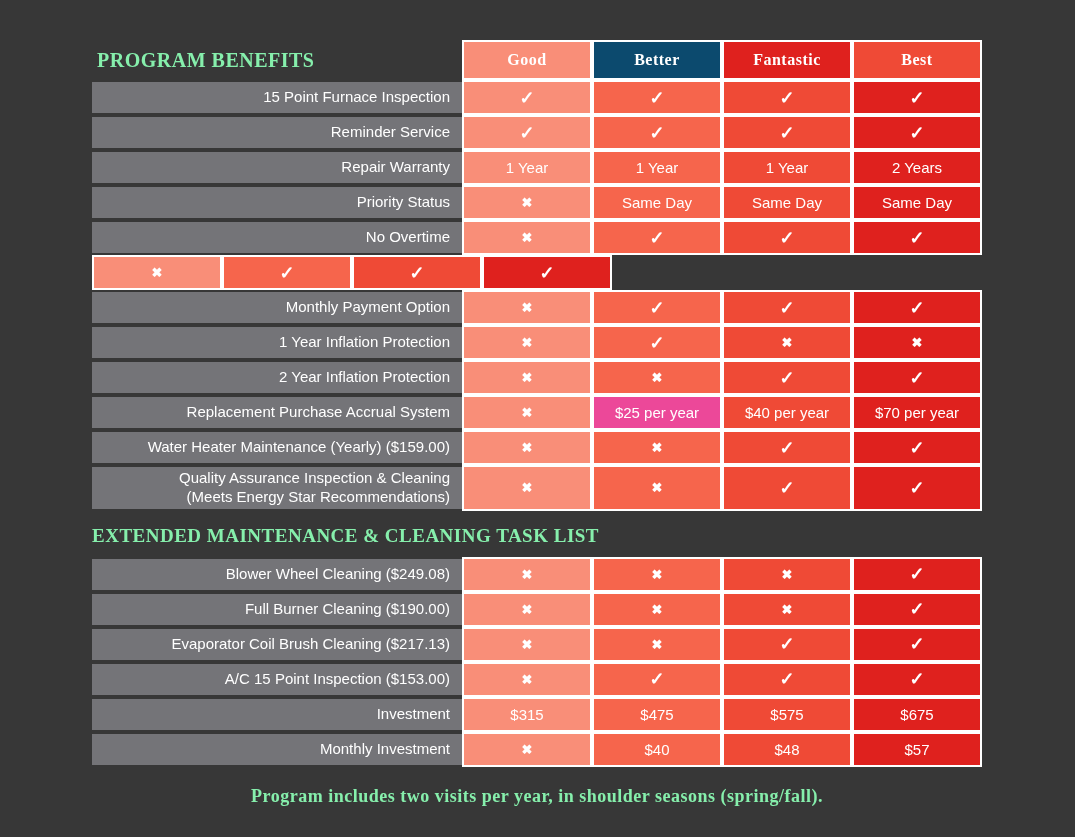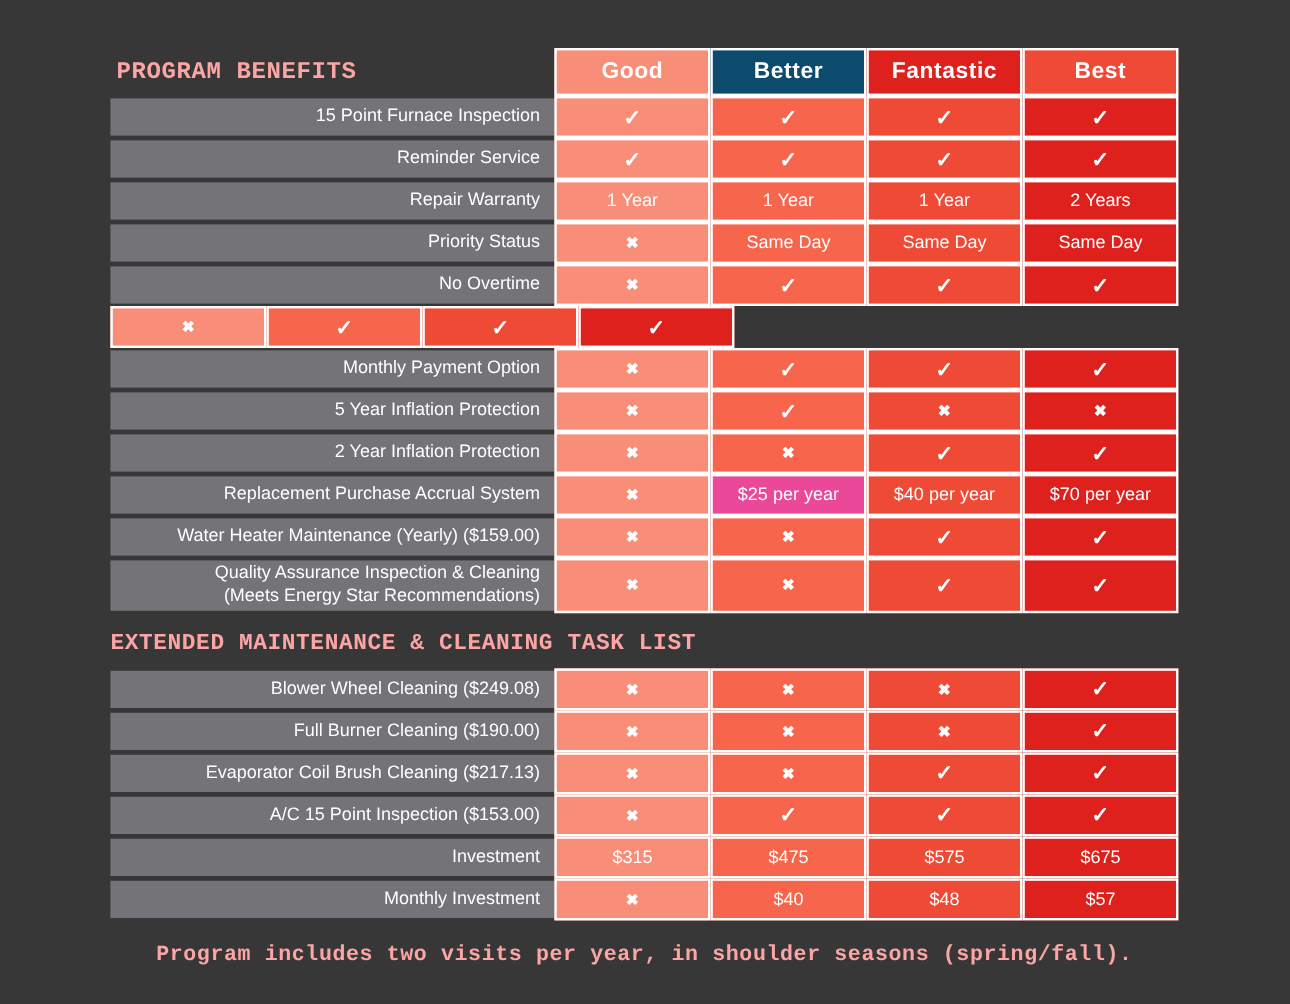--- a/index.html
+++ b/index.html
@@ -42,28 +42,29 @@
 
   .header-row .label-cell {
     background: transparent;
     align-items: flex-start;
     justify-content: center;
     padding-left: 5px;
   }
   .header-row .cell {
     min-height: 40px;
     font-weight: bold;
-    font-size: 19px;
+    font-size: 16px;
     letter-spacing: 0.5px;
+    font-family: Liberation Serif, serif;
   }
 
   .slab {
-    font-family: Liberation Mono, monospace;
+    font-family: Liberation Serif, serif;
     font-weight: bold;
-    color: #fca5a5;
+    color: #86efac;
     letter-spacing: 0.5px;
   }
   .section-title { font-size: 20px; text-align: left; }
   .section-heading {
     font-size: 19px;
     margin: 14px 0 10px 0;
   }
 
   .check { font-size: 18px; font-weight: bold; line-height: 1; }
   .cross { font-size: 13px; font-weight: bold; line-height: 1; }
@@ -200,21 +201,21 @@
           </div>
           <div class="cell" style="background: rgb(239, 74, 54);">
             <span class="check">✓</span>
           </div>
           <div class="cell" style="background: rgb(223, 33, 30);">
             <span class="check">✓</span>
           </div>
         </div>
         <div class="row">
           <div class="label-cell">
-            <div>5 Year Inflation Protection</div>
+            <div>1 Year Inflation Protection</div>
           </div>
           <div class="cell" style="background: rgb(249, 142, 120);">
             <span class="cross">✖</span>
           </div>
           <div class="cell" style="background: rgb(246, 101, 76);">
             <span class="check">✓</span>
           </div>
           <div class="cell" style="background: rgb(239, 74, 54);">
             <span class="cross">✖</span>
           </div>

